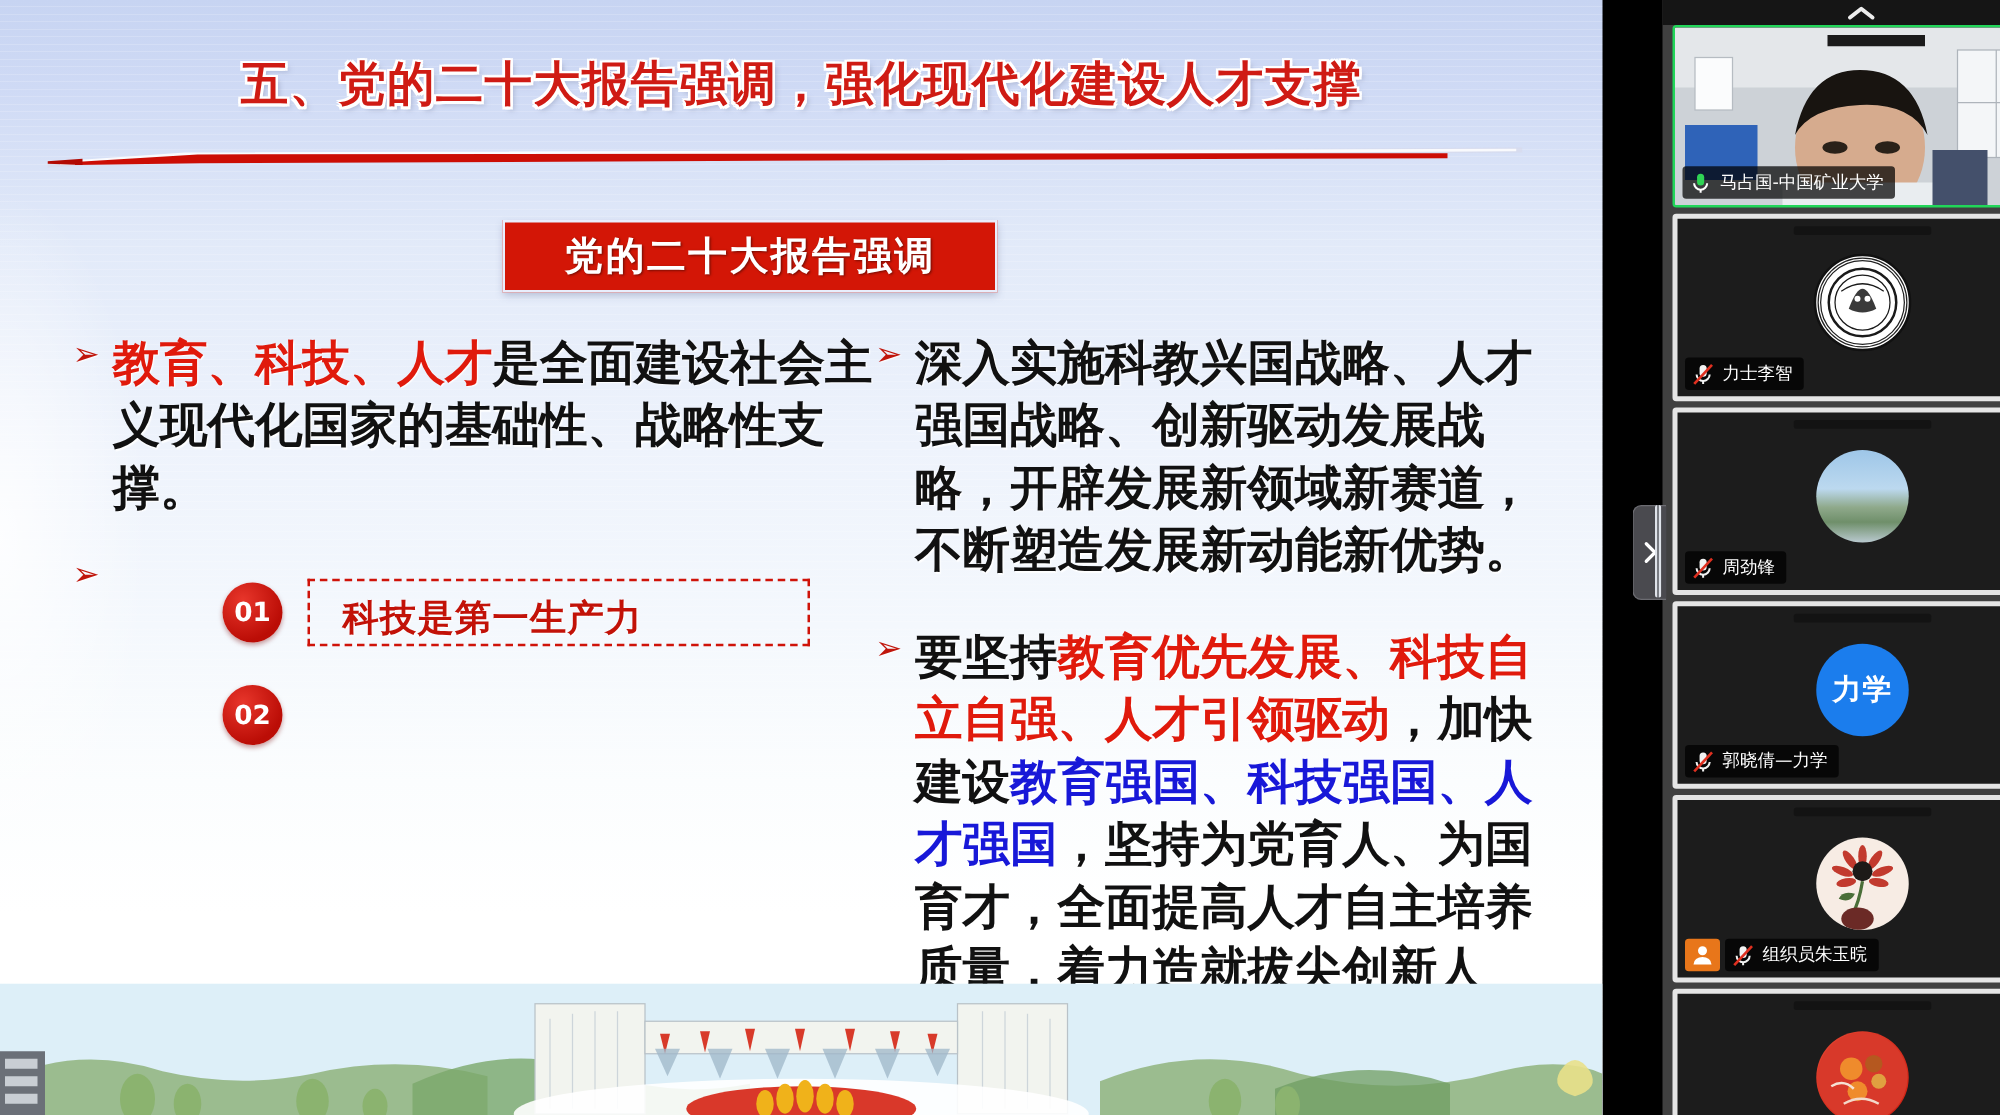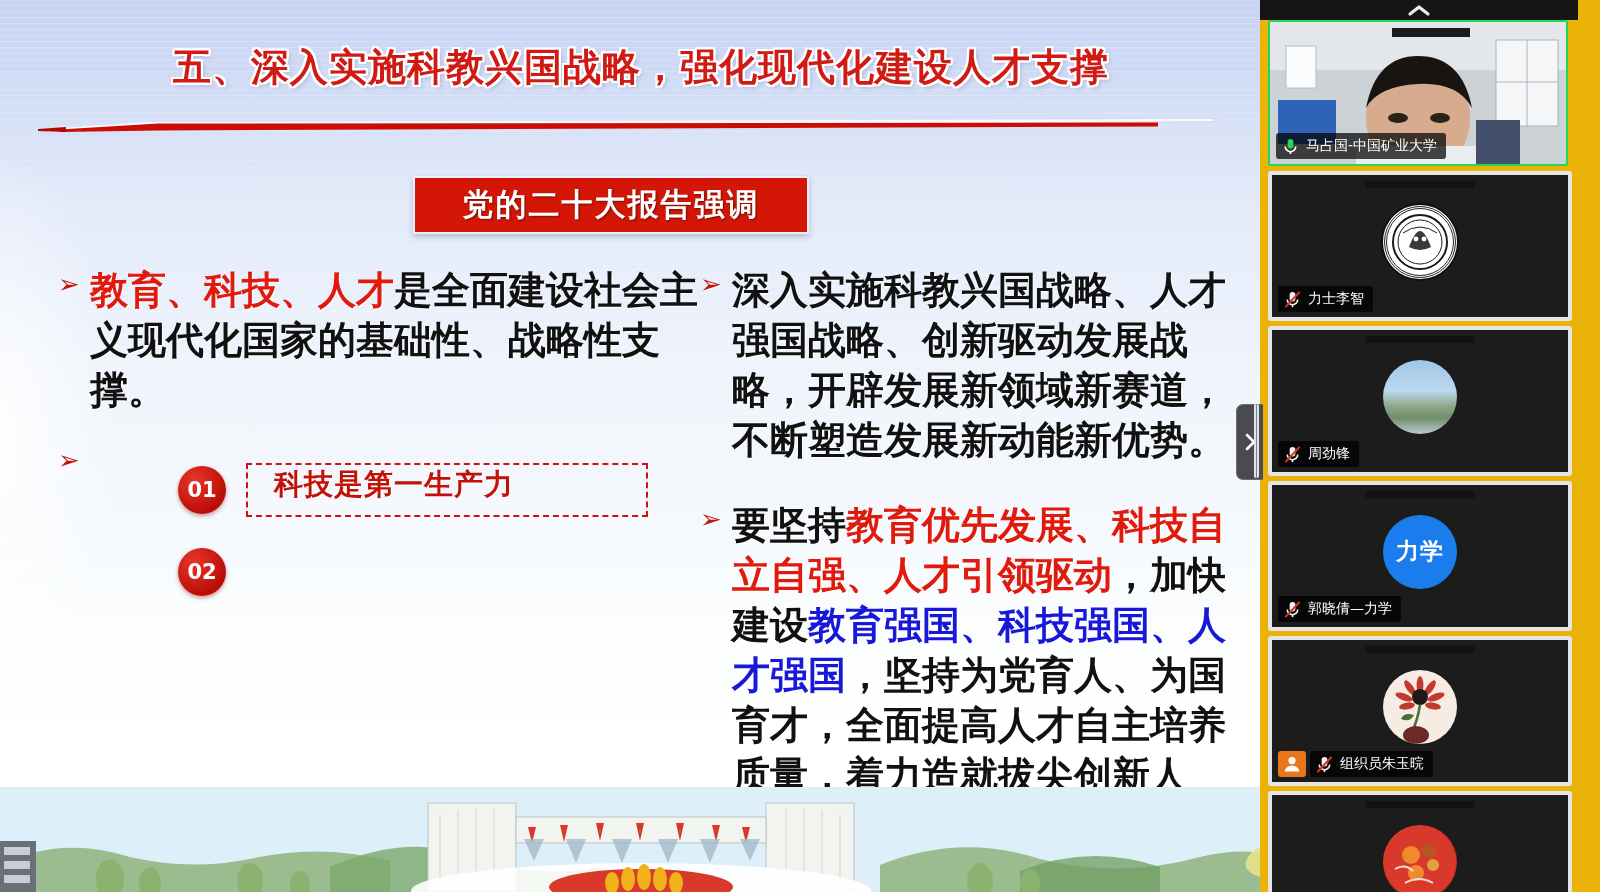--- a/index.html
+++ b/index.html
@@ -38,21 +38,21 @@
       2px 0 0 #fff,-2px 0 0 #fff,0 2px 0 #fff,0 -2px 0 #fff,
       2px 2px 0 #fff,-2px 2px 0 #fff,2px -2px 0 #fff,-2px -2px 0 #fff,
       3px 3px 4px rgba(140,150,180,.55);
   }
   .title-rule{
     position:absolute;left:38px;top:116px;width:1180px;height:22px;
   }
 
   
   .banner{
-    position:absolute;left:413px;top:176px;width:392px;height:54px;
+    position:absolute;left:402px;top:176px;width:392px;height:54px;
     background:#d31606;
     border:2px solid #e9eefc;
     box-shadow:0 3px 6px rgba(90,100,140,.35);
     display:flex;align-items:center;justify-content:center;
   }
   .banner-text{
     color:#fff;font-size:31px;font-weight:bold;letter-spacing:2px;
     text-shadow:1px 1px 2px rgba(0,0,0,.45);
   }
 
@@ -80,39 +80,39 @@
     flex:0 0 auto;width:48px;height:48px;border-radius:50%;
     background:radial-gradient(circle at 34% 30%,#e8362b,#bb0d06 70%);
     color:#fff;font-size:21px;font-weight:bold;
     display:flex;align-items:center;justify-content:center;
     box-shadow:0 2px 4px rgba(120,0,0,.4);
     margin-right:20px;
   }
   .num-box{
     flex:1 1 auto;height:54px;
     border:2px dashed #cf1309;
-    display:flex;align-items:flex-start;padding-left:26px;
+    display:flex;align-items:flex-end;padding-left:26px;
     box-sizing:border-box;
   }
   .num-label{
     font-size:29px;font-weight:bold;color:#c21208;letter-spacing:1px;
     text-shadow:1px 1px 1px rgba(255,255,255,.9);
   }
 
   
   .campus{
     position:absolute;left:0;bottom:0;width:1282px;height:105px;
     background:linear-gradient(180deg,#d9eef8 0%,#e8f4fa 45%,#eef7fb 100%);
     overflow:hidden;
   }
 
   
   .sidebar{
-    position:absolute;right:0;top:0;width:340px;height:892px;
-    background:#eab308;
+    position:absolute;right:0;top:0;width:270px;height:892px;
+    background:#404040;
   }
   .sb-scroll-top{
     position:absolute;left:0;top:0;width:318px;height:20px;
     background:#151515;display:flex;align-items:center;justify-content:center;
     color:#e8e8e8;font-size:13px;
   }
   .tiles{position:absolute;left:8px;top:20px;width:302px;}
   .tile{
     position:relative;width:296px;height:142px;margin-bottom:5px;
     background:#1c1c1c;border:4px solid #e5e5e5;border-radius:3px;overflow:hidden;
@@ -175,21 +175,21 @@
 </style>
 </head>
 <body>
 
 <div class="app">
 
   <div class="slide">
     <div class="slide-left-glow"></div>
 
     <div class="title-wrap">
-      <span class="slide-title">五、深入实施科教兴国战略，强化现代化建设人才支撑</span>
+      <span class="slide-title">五、党的二十大报告强调，强化现代化建设人才支撑</span>
     </div>
 
     <svg class="title-rule" viewBox="0 0 1180 22" preserveAspectRatio="none">
       <path d="M0,14 L90,8 L1180,2 L1180,6 L95,13 L0,18 Z" fill="#d8d8e8" opacity=".5"></path>
       <path d="M10,13 L110,6 L1175,3 L1175,5 L112,12 L10,16 Z" fill="#ffffff" opacity=".85"></path>
       <path d="M22,13.5 L120,7.5 L1120,6.5 L1120,10.5 L122,14.5 L22,16 Z" fill="#cc0d05"></path>
       <path d="M0,13 L28,11 L28,16 L0,15 Z" fill="#b20a03"></path>
     </svg>
 
     <div class="banner">

